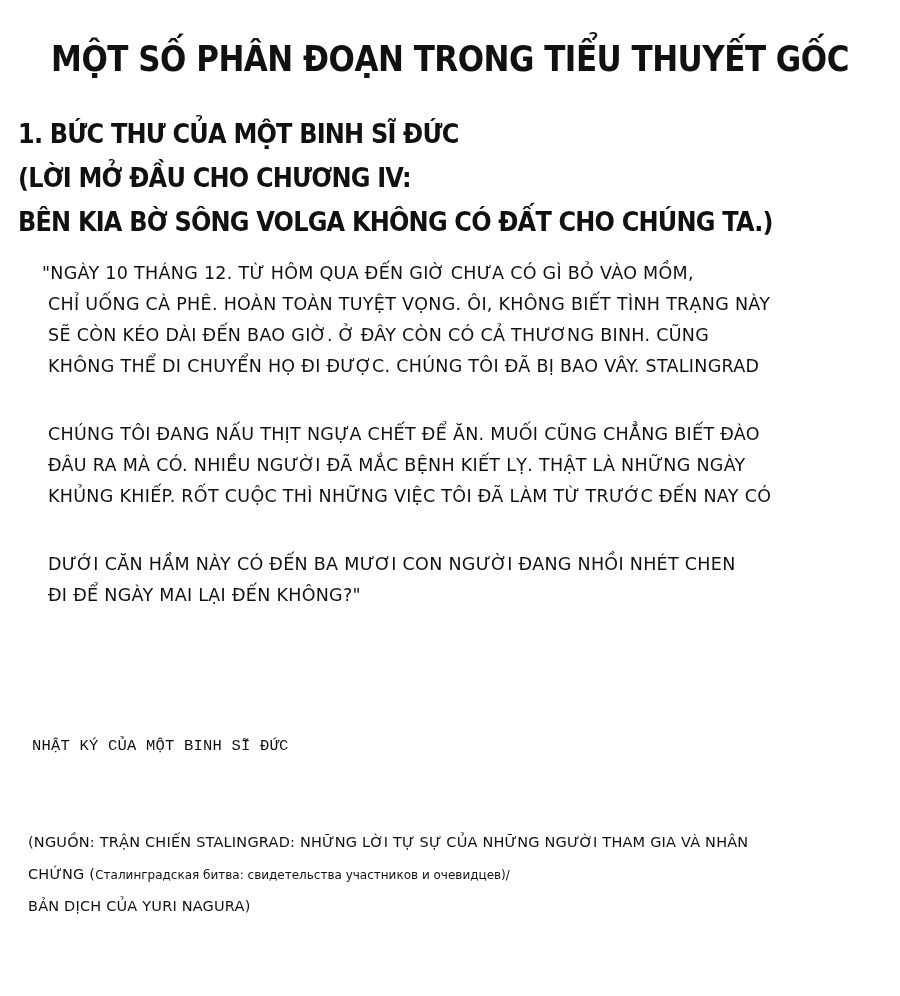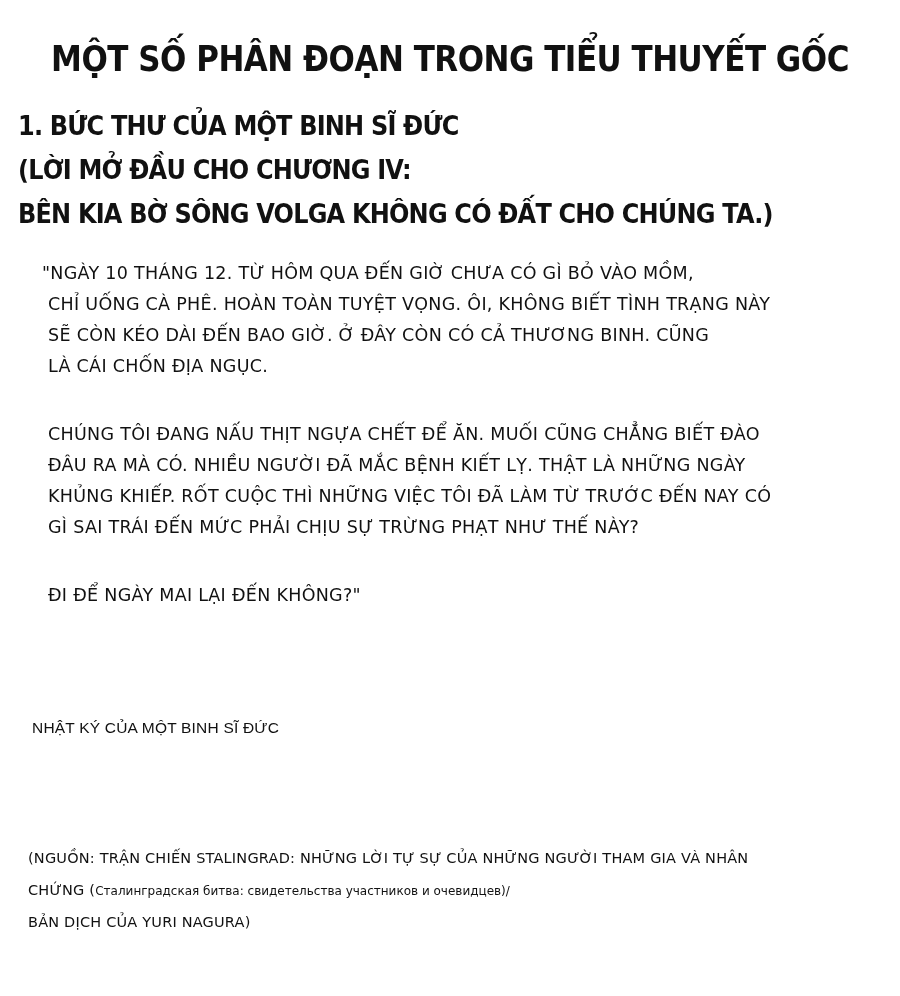--- a/index.html
+++ b/index.html
@@ -25,21 +25,21 @@
       font-weight: bold;
       font-size: 31px;
       letter-spacing: -0.5px;
       line-height: 44px;
       transform: scaleY(1.15);
       white-space: nowrap;
     }
     .section-heading {
       position: absolute;
       left: 18px;
-      top: 104px;
+      top: 112px;
       font-family: "DejaVu Sans", sans-serif;
       font-weight: bold;
       font-size: 24px;
       letter-spacing: -0.8px;
     }
     .section-heading .hline {
       display: block;
       height: 44px;
       line-height: 44px;
       white-space: nowrap;
@@ -64,43 +64,42 @@
       height: 31px;
       line-height: 31px;
       white-space: nowrap;
     }
     .letter-body .tline.indent {
       padding-left: 6px;
     }
     .attribution {
       position: absolute;
       left: 18px;
-      top: 712px;
-      font-family: Liberation Sans, sans-serif;
+      top: 730px;
+      font-family: Liberation Mono, monospace;
       font-size: 15.5px;
       letter-spacing: 0.2px;
       text-transform: uppercase;
     }
     .attribution .aline {
       display: block;
       height: 32px;
       line-height: 32px;
       white-space: nowrap;
     }
     .attribution .aline.indent {
       padding-left: 14px;
     }
     .source {
       position: absolute;
       left: 28px;
       top: 826px;
       font-family: "DejaVu Sans", sans-serif;
       font-size: 14.5px;
       letter-spacing: 0.2px;
-      margin-top: 16px;
     }
     .source .sline {
       display: block;
       height: 32px;
       line-height: 32px;
       white-space: nowrap;
       text-transform: uppercase;
     }
     .source .sline .cyr {
       text-transform: none;
@@ -117,29 +116,29 @@
   <span class="hline">1. BỨC THƯ CỦA MỘT BINH SĨ ĐỨC</span>
   <span class="hline">(LỜI MỞ ĐẦU CHO CHƯƠNG IV:</span>
   <span class="hline">BÊN KIA BỜ SÔNG VOLGA KHÔNG CÓ ĐẤT CHO CHÚNG TA.)</span>
 </div>
 
 <div class="letter-body">
   <div class="para">
     <span class="tline">"NGÀY 10 THÁNG 12. TỪ HÔM QUA ĐẾN GIỜ CHƯA CÓ GÌ BỎ VÀO MỒM,</span>
     <span class="tline indent">CHỈ UỐNG CÀ PHÊ. HOÀN TOÀN TUYỆT VỌNG. ÔI, KHÔNG BIẾT TÌNH TRẠNG NÀY</span>
     <span class="tline indent">SẼ CÒN KÉO DÀI ĐẾN BAO GIỜ. Ở ĐÂY CÒN CÓ CẢ THƯƠNG BINH. CŨNG</span>
-    <span class="tline indent">LÀ CÁI CHỐN ĐỊA NGỤC.</span>
+    <span class="tline indent">KHÔNG THỂ DI CHUYỂN HỌ ĐI ĐƯỢC. CHÚNG TÔI ĐÃ BỊ BAO VÂY. STALINGRAD</span>
   </div>
   <div class="para">
     <span class="tline indent">CHÚNG TÔI ĐANG NẤU THỊT NGỰA CHẾT ĐỂ ĂN. MUỐI CŨNG CHẲNG BIẾT ĐÀO</span>
     <span class="tline indent">ĐÂU RA MÀ CÓ. NHIỀU NGƯỜI ĐÃ MẮC BỆNH KIẾT LỴ. THẬT LÀ NHỮNG NGÀY</span>
     <span class="tline indent">KHỦNG KHIẾP. RỐT CUỘC THÌ NHỮNG VIỆC TÔI ĐÃ LÀM TỪ TRƯỚC ĐẾN NAY CÓ</span>
-    <span class="tline indent">GÌ SAI TRÁI ĐẾN MỨC PHẢI CHỊU SỰ TRỪNG PHẠT NHƯ THẾ NÀY?</span>
   </div>
   <div class="para">
+    <span class="tline indent">DƯỚI CĂN HẦM NÀY CÓ ĐẾN BA MƯƠI CON NGƯỜI ĐANG NHỒI NHÉT CHEN</span>
     <span class="tline indent">ĐI ĐỂ NGÀY MAI LẠI ĐẾN KHÔNG?"</span>
   </div>
 </div>
 
 <div class="attribution">
   <span class="aline indent">NHẬT KÝ CỦA MỘT BINH SĨ ĐỨC</span>
 </div>
 
 <div class="source">
   <span class="sline">(NGUỒN: TRẬN CHIẾN STALINGRAD: NHỮNG LỜI TỰ SỰ CỦA NHỮNG NGƯỜI THAM GIA VÀ NHÂN</span>

